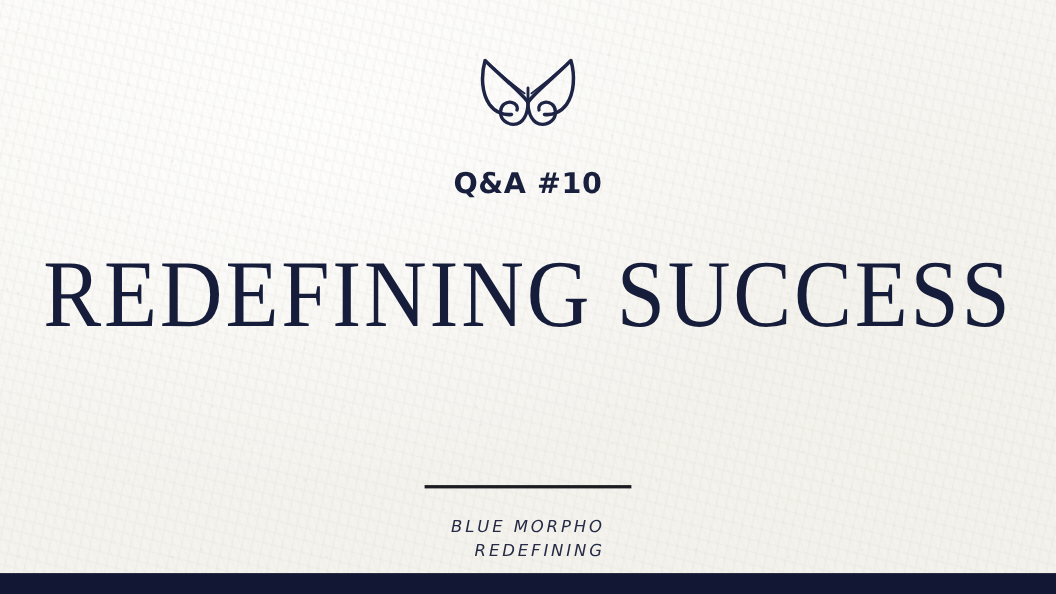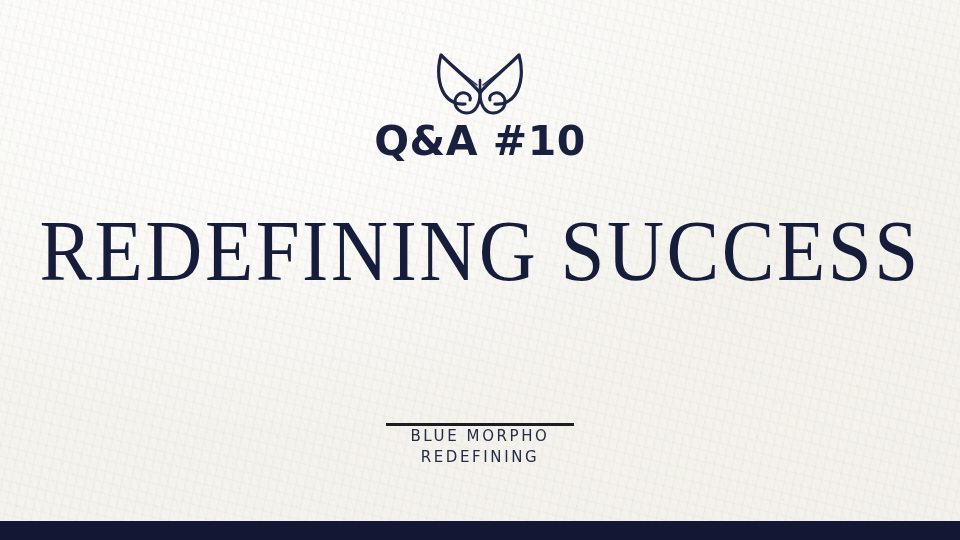--- a/index.html
+++ b/index.html
@@ -98,23 +98,24 @@
     width: 110px;
     height: 74px;
     display: flex;
     align-items: center;
     justify-content: center;
   }
   .logo-wrap svg { display: block; }
 
   
   .eyebrow {
+    margin-top: 33px;
     font-family: "DejaVu Sans", sans-serif;
     font-weight: 700;
-    font-size: 41px;
+    font-size: 26px;
     line-height: 1;
     letter-spacing: .5px;
     color: #19203d;
     white-space: nowrap;
   }
 
   
   .title {
     margin-top: 45px;
     font-family: "Liberation Serif", "DejaVu Serif", serif;
@@ -132,21 +133,23 @@
   
   .divider {
     margin-top: 84px;
     width: 188px;
     height: 3px;
     background: #1c1c22;
   }
 
   
   .footer {
-    text-align: center;
+    margin-top: 25px;
+    text-align: right;
+    font-style: italic;
   }
   .footer-line {
     font-family: "DejaVu Sans", sans-serif;
     font-weight: 400;
     font-size: 15px;
     line-height: 21px;
     letter-spacing: 2.6px;
     color: #252b46;
     white-space: nowrap;
   }

